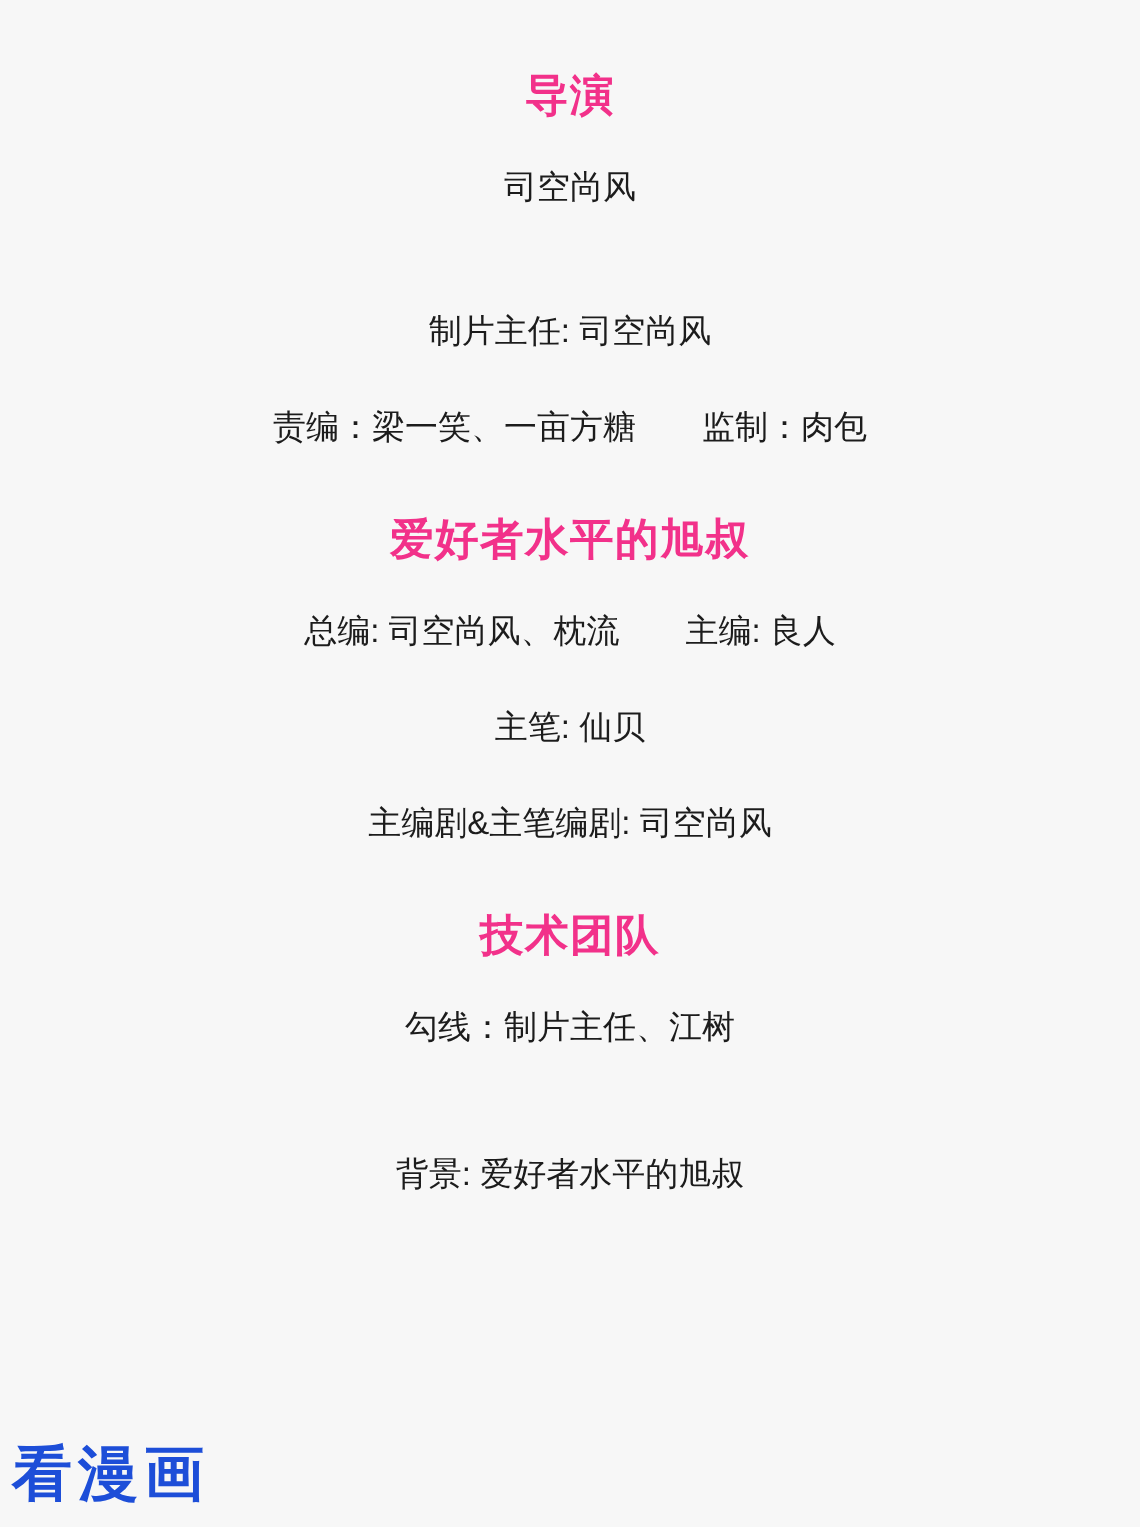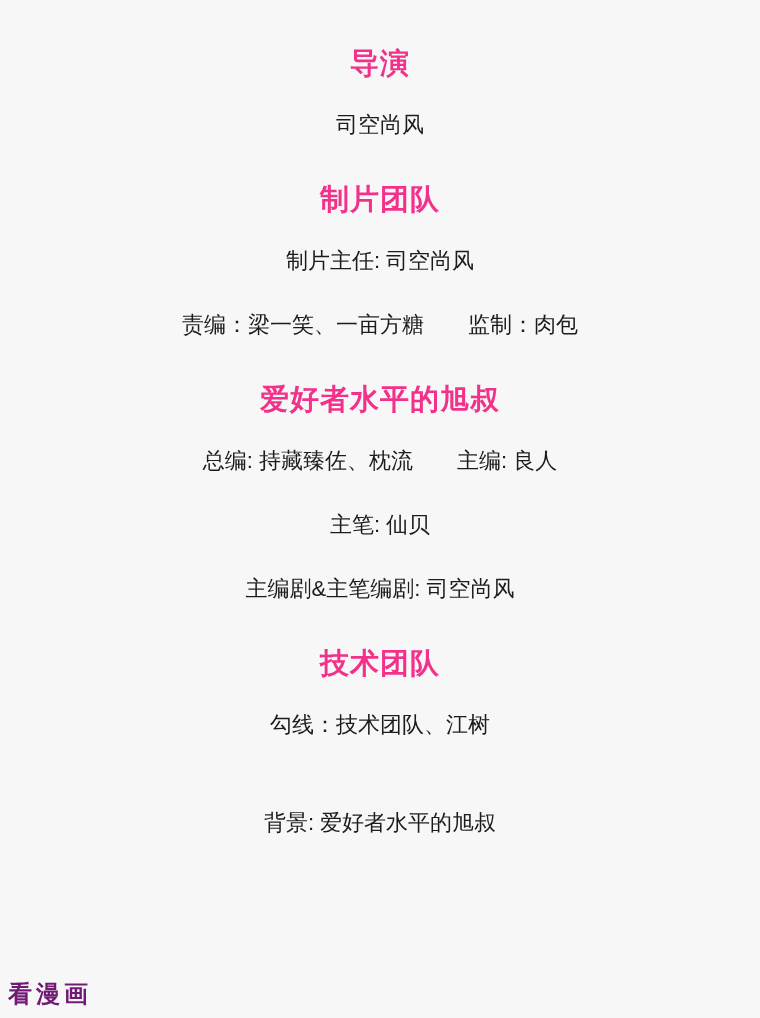--- a/index.html
+++ b/index.html
@@ -40,67 +40,66 @@
   .credit-line.plain {
     font-weight: normal;
   }
   .sp-1 { height: 34px; }
   .sp-2 { height: 26px; }
   .sp-3 { height: 40px; }
   .watermark {
     position: absolute;
     left: 8px;
     bottom: 8px;
-    font-size: 24px;
+    font-size: 40px;
     font-weight: bold;
-    color: #701a75;
+    color: #1d4ed8;
     letter-spacing: 4px;
     font-family: "DejaVu Sans", sans-serif;
     user-select: none;
   }
 </style>
 </head>
 <body>
 
 <div class="credits">
 
   <div class="section">
     <div class="section-title sec-0">导演</div>
     <div class="sp-2"></div>
     <div class="credit-line plain">司空尚风</div>
   </div>
 
   <div class="sp-3"></div>
 
   <div class="section">
-    <div class="section-title">制片团队</div>
     <div class="sp-2"></div>
     <div class="credit-line">制片主任: 司空尚风</div>
     <div class="sp-1"></div>
     <div class="credit-line">责编：梁一笑、一亩方糖　　监制：肉包</div>
   </div>
 
   <div class="sp-3"></div>
 
   <div class="section">
     <div class="section-title">爱好者水平的旭叔</div>
     <div class="sp-2"></div>
-    <div class="credit-line">总编: 持藏臻佐、枕流　　主编: 良人</div>
+    <div class="credit-line">总编: 司空尚风、枕流　　主编: 良人</div>
     <div class="sp-1"></div>
     <div class="credit-line">主笔: 仙贝</div>
     <div class="sp-1"></div>
     <div class="credit-line">主编剧&amp;主笔编剧: 司空尚风</div>
   </div>
 
   <div class="sp-3"></div>
 
   <div class="section">
     <div class="section-title">技术团队</div>
     <div class="sp-2"></div>
-    <div class="credit-line">勾线：技术团队、江树</div>
+    <div class="credit-line">勾线：制片主任、江树</div>
     <div class="sp-1"></div>
     <div class="sp-1"></div>
     <div class="credit-line">背景: 爱好者水平的旭叔</div>
   </div>
 
 </div>
 
 <div class="watermark">看漫画</div>
 
 </body></html>

